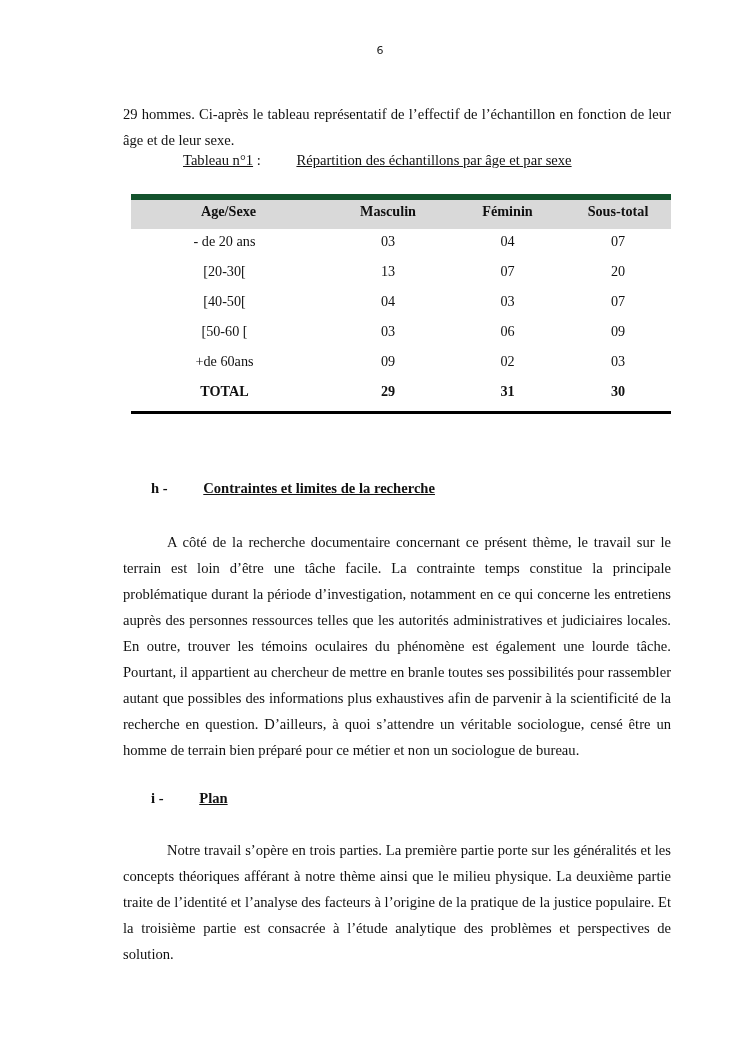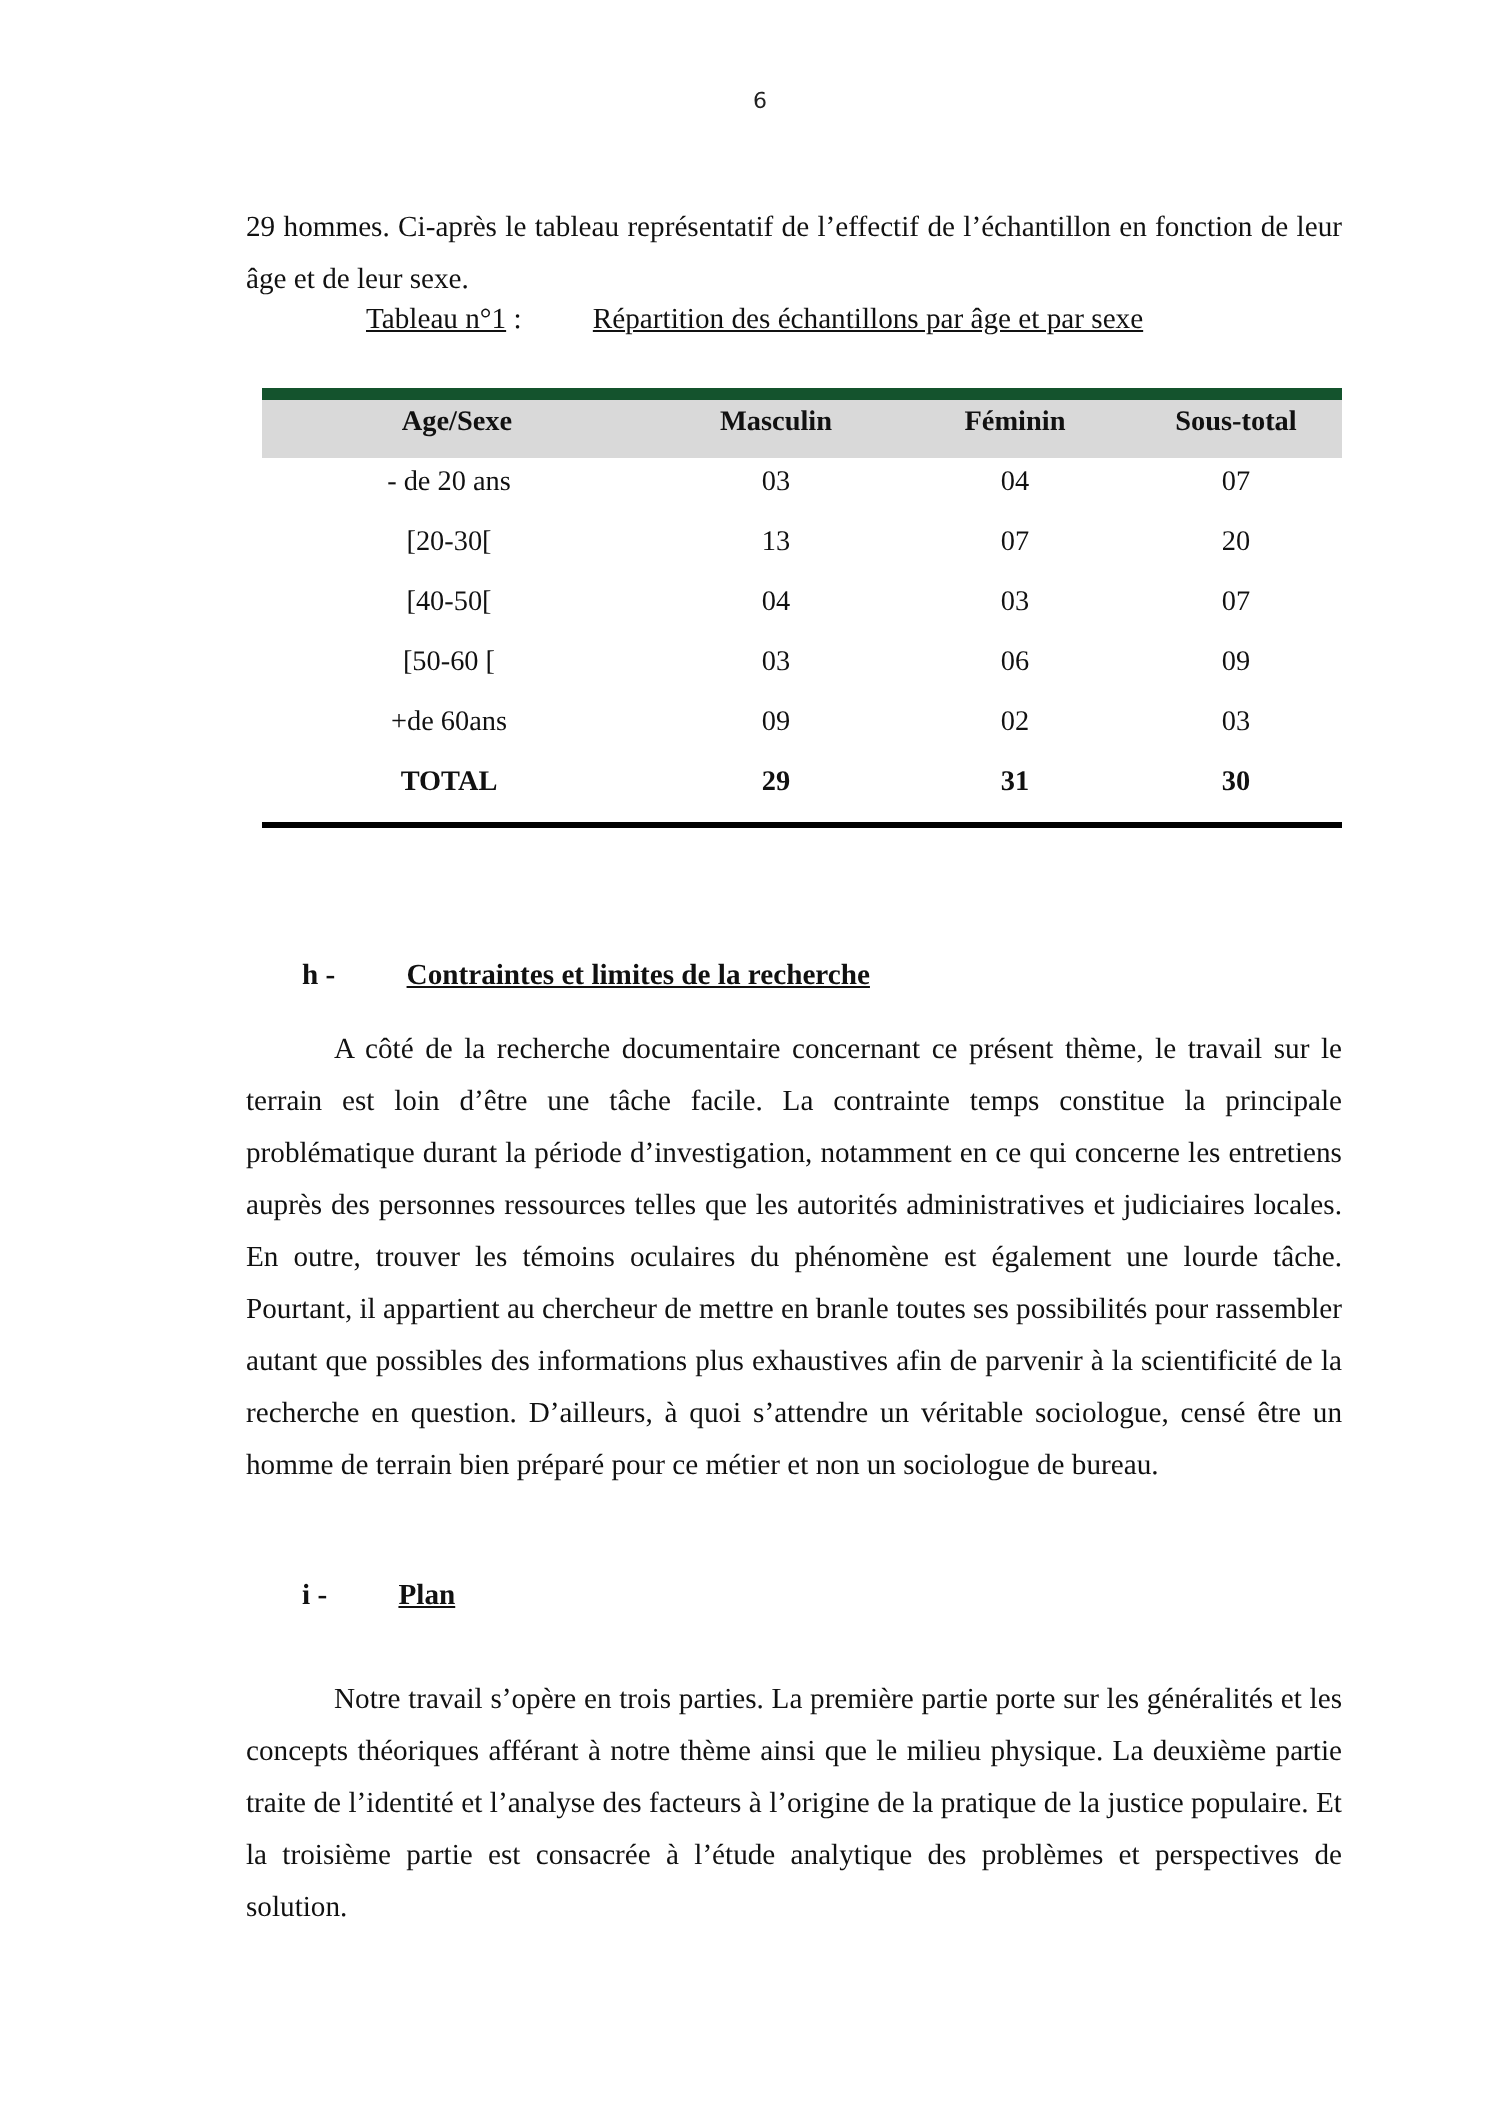--- a/index.html
+++ b/index.html
@@ -83,21 +83,21 @@
     td.white { background: #ffffff; }
     td.gray { background: #ffffff; }
     .heading {
       position: absolute;
       left: 151px;
       font-weight: bold;
       white-space: nowrap;
       line-height: 20px;
     }
     .h1 { top: 478px; }
-    .p1 { top: 496px; }
+    .p1 { top: 513px; }
     .h2 { top: 788px; text-align: right; }
     .p2 { top: 821px; }
   </style>
 </head>
 <body>
 
 <div class="page-number">6</div>
 
 <p class="para intro">29 hommes. Ci-après le tableau représentatif de l’effectif de l’échantillon en fonction de leur âge et de leur sexe.</p>
 

